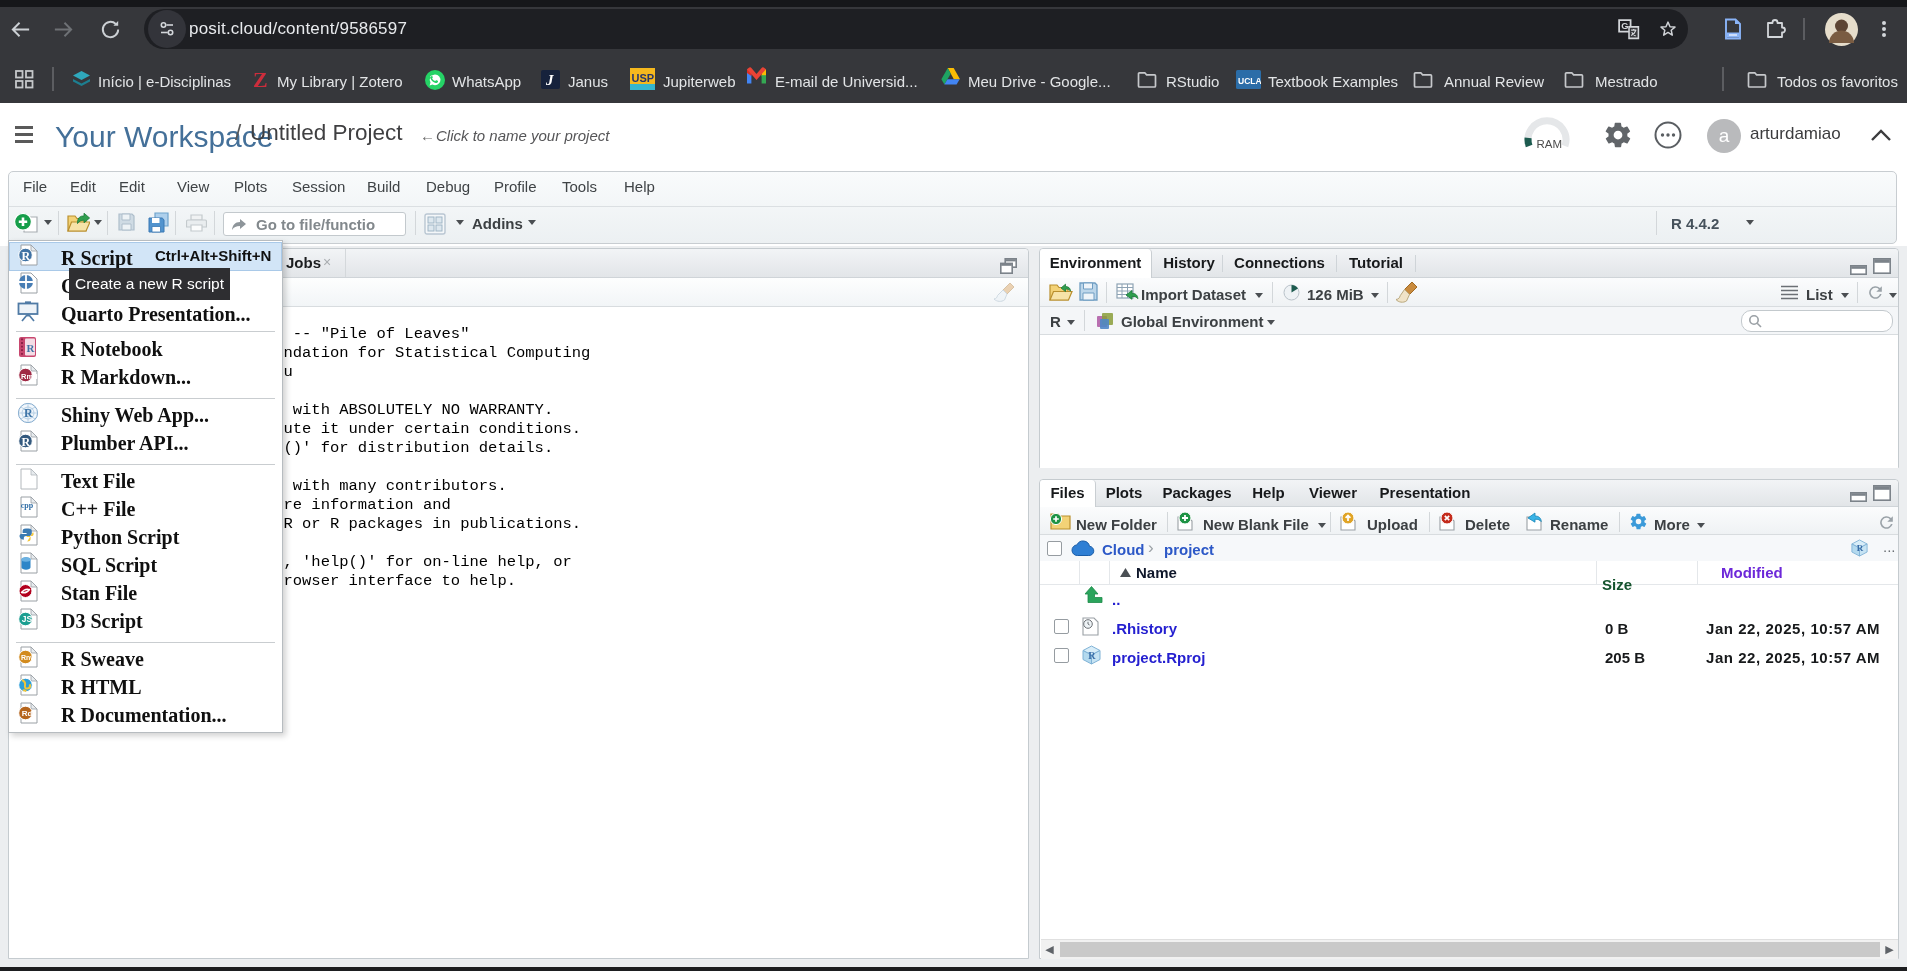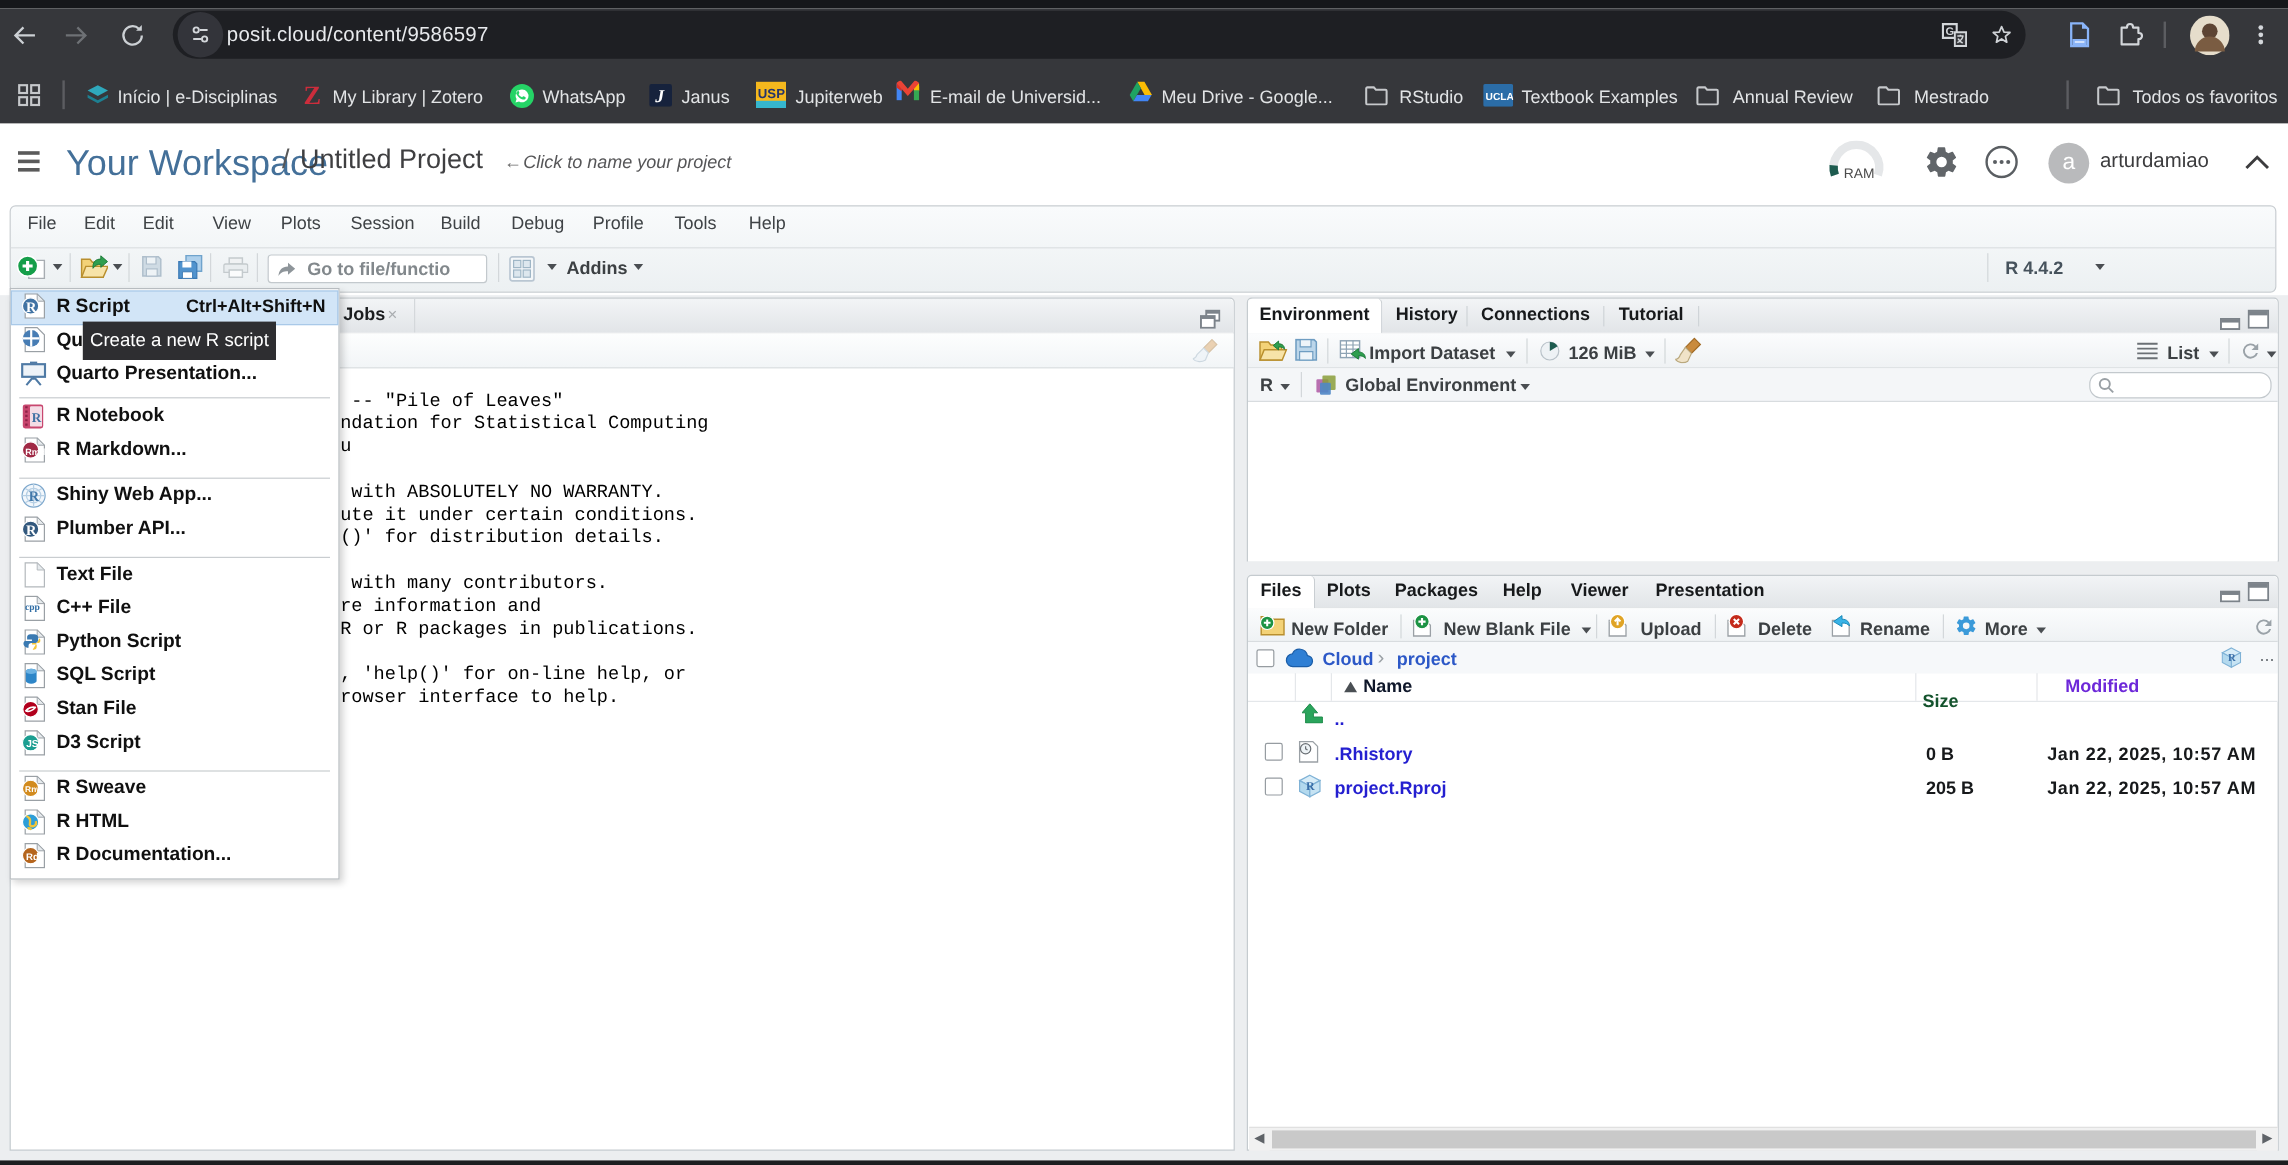--- a/index.html
+++ b/index.html
@@ -30,21 +30,21 @@
 .tabactive{background:#fff;border-right:1px solid #c9ced2;border-radius:4px 4px 0 0;}
 .ptoolbar{position:absolute;left:0;width:100%;background:linear-gradient(#fbfcfd,#eff2f4);border-bottom:1px solid #d8dcdf;box-sizing:border-box;}
 .btxt{font-size:15px;font-weight:700;color:#3c4043;position:absolute;}
 .caret{position:absolute;width:0;height:0;border-left:4px solid transparent;border-right:4px solid transparent;border-top:5px solid #4a4e52;}
 .link{color:#241fd0;font-weight:700;font-size:15px;position:absolute;}
 .bluelink{color:#2c58c7;font-weight:700;font-size:15px;position:absolute;}
 .cbx{position:absolute;width:13px;height:13px;background:#fff;border:1px solid #969ca1;border-radius:2px;}
 
 #popup{left:8px;top:240px;width:275px;height:493px;background:#fff;border:1px solid #b7bcc0;box-shadow:3px 3px 6px rgba(0,0,0,.18);box-sizing:border-box;z-index:50;}
 .mi{position:absolute;left:1px;width:271px;height:28px;}
-.milabel{position:absolute;left:38px;top:5px;font-size:16px;font-weight:700;color:#101010;}
+.milabel{position:absolute;left:52px;top:5px;font-size:20px;font-weight:700;color:#101010;font-family:Liberation Serif, serif;}
 .msep{position:absolute;left:7px;width:259px;height:1px;background:#c9cdd0;}
 #tooltip{position:absolute;left:69px;top:268px;width:161px;height:32px;background:#2e2e31;color:#fff;font-size:15.5px;line-height:32px;text-align:center;z-index:60;}
 
 .con{position:absolute;left:14px;font-family:"Liberation Mono",monospace;font-size:15.5px;color:#000;white-space:pre;}
 </style></head>
 <body>
 <div id="stage">
 
 <div class="abs" id="topstrip"></div>
 <div class="abs" id="toolbar"></div>

